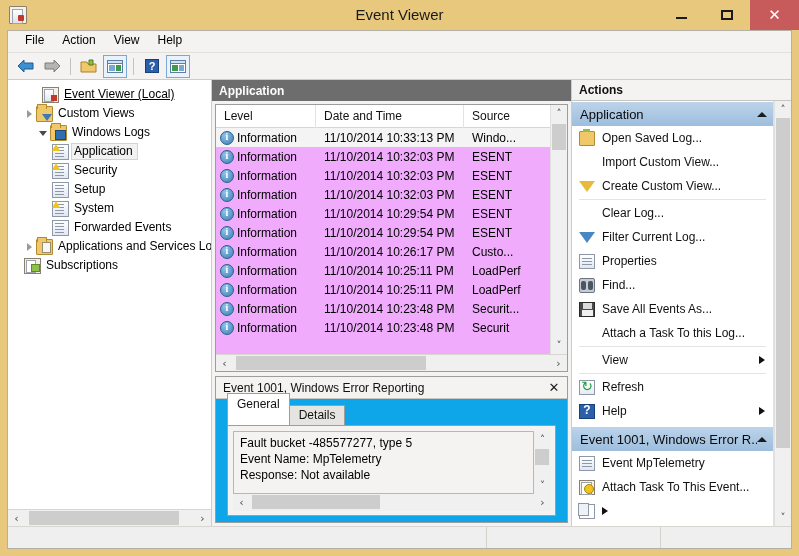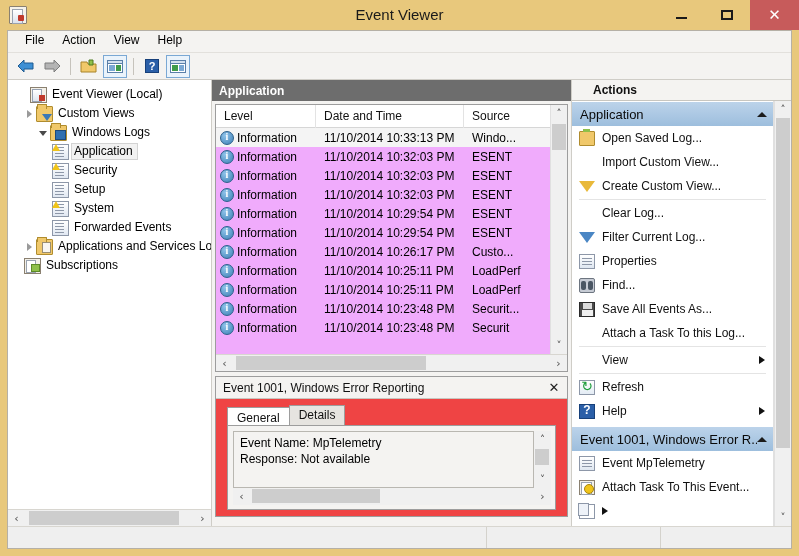--- a/index.html
+++ b/index.html
@@ -198,56 +198,56 @@
   .vscroll {
     width:17px; flex:0 0 17px; background:#f0f0f0; border-left:1px solid #e0e0e0;
     display:flex; flex-direction:column;
   }
   .vs-arrow { height:17px; display:flex; align-items:center; justify-content:center;
     color:#4d4d4d; font-size:10px; font-family:"DejaVu Sans",sans-serif; cursor:default;}
   .vs-track { flex:1 1 auto; position:relative; }
   .vs-thumb { position:absolute; left:1px; width:14px; background:#cdcdcd; }
   
   .details-wrap {
-    flex:1 1 auto; margin:4px 3px 9px 3px; min-height:0;
-    border:1px solid #9d9d9d; background:#ef4444;
+    flex:1 1 auto; margin:4px 3px 3px 3px; min-height:0;
+    border:1px solid #9d9d9d; background:#0ea5e9;
     display:flex; flex-direction:column; overflow:hidden;
   }
   .det-header {
     height:22px; flex:0 0 22px; display:flex; align-items:center;
     padding:0 4px 0 7px; border-bottom:1px solid #c8c6c0; background:#f4f3f1;
   }
   .det-title { flex:1 1 auto; font-size:12px; color:#111; white-space:nowrap; overflow:hidden;}
   .det-close { width:18px; text-align:center; font-size:13px; color:#222; cursor:default;
     font-family:"DejaVu Sans",sans-serif; font-weight:bold;}
   .tabs { display:flex; align-items:flex-end; height:22px; padding-left:11px; margin-top:4px;}
   .tab {
     height:20px; padding:0 9px; font-size:12px; line-height:19px;
     border:1px solid #9d9d9d; border-bottom:none; background:#e6e4e0; color:#111;
     margin-right:-1px; cursor:default;
   }
-  .tab.active { background:#fff; height:18px; line-height:20px; position:relative; z-index:2;}
+  .tab.active { background:#fff; height:32px; line-height:20px; position:relative; z-index:2;}
   .det-body {
     flex:1 1 auto; margin:0 11px 6px 11px; border:1px solid #9d9d9d;
     background:#f4f3f1; display:flex; flex-direction:column; min-height:0; overflow:hidden;
   }
   .det-inner { flex:1 1 auto; display:flex; min-height:0; padding:5px 4px 0 5px; }
   .det-textbox {
     flex:1 1 auto; min-width:0; background:#f4f3f1; border:1px solid #b9b7b1;
     padding:3px 6px; overflow:hidden;
   }
   .det-line { font-size:12px; color:#000; line-height:16px; white-space:nowrap; }
   
   .actions-pane {
     width: 219px; flex:0 0 219px; background:#f4f3f1;
     display:flex; flex-direction:column; overflow:hidden;
   }
   .actions-title {
     height:21px; flex:0 0 21px; display:flex; align-items:center;
-    padding-left:21px; font-size:12px; font-weight:bold; color:#111;
+    padding-left:7px; font-size:12px; font-weight:bold; color:#111;
     border-bottom:1px solid #c8c6c0;
   }
   .actions-body { flex:1 1 auto; display:flex; min-height:0; }
   .actions-list { flex:1 1 auto; min-width:0; background:#fff; overflow:hidden;
     border-right:1px solid #e0e0e0;}
   .act-group-head {
     height:25px; display:flex; align-items:center; padding:0 6px 0 8px;
     background: linear-gradient(#bcd3ea,#9dbedd);
     border-top:1px solid #ffffff;
     font-size:13px; color:#0a0a0a; cursor:default;
@@ -370,21 +370,21 @@
           <rect x="9" y="5" width="5" height="6" fill="#7aa8d4"></rect>
         </svg>
       </div>
     </div>
 
     <div class="panes">
 
       <div class="tree-pane">
         <div class="tree-body">
 
-          <div class="tree-row" style="padding-left:8px;">
+          <div class="tree-row" style="padding-left:20px;text-decoration:underline;">
             <span class="expander"></span>
             <span class="ticon ic-evl"></span>
             <span class="tree-label">Event Viewer (Local)</span>
           </div>
 
           <div class="tree-row" style="padding-left:14px;">
             <span class="expander">
                 <span class="exp-closed"></span>
               </span>
             <span class="ticon ic-folder funnel"></span>
@@ -576,20 +576,21 @@
             <div class="det-title">Event 1001, Windows Error Reporting</div>
             <div class="det-close">✕</div>
           </div>
           <div class="tabs">
             <div class="tab active">General</div>
             <div class="tab">Details</div>
           </div>
           <div class="det-body">
             <div class="det-inner">
               <div class="det-textbox">
+                <div class="det-line">Fault bucket -485577277, type 5</div>
                 <div class="det-line">Event Name: MpTelemetry</div>
                 <div class="det-line">Response: Not available</div>
               </div>
               <div class="vscroll" style="background:#f0f0f0;border-left:none;">
                 <div class="vs-arrow">˄</div>
                 <div class="vs-track">
                   <div class="vs-thumb" style="top:1px;height:16px;"></div>
                 </div>
                 <div class="vs-arrow">˅</div>
               </div>

